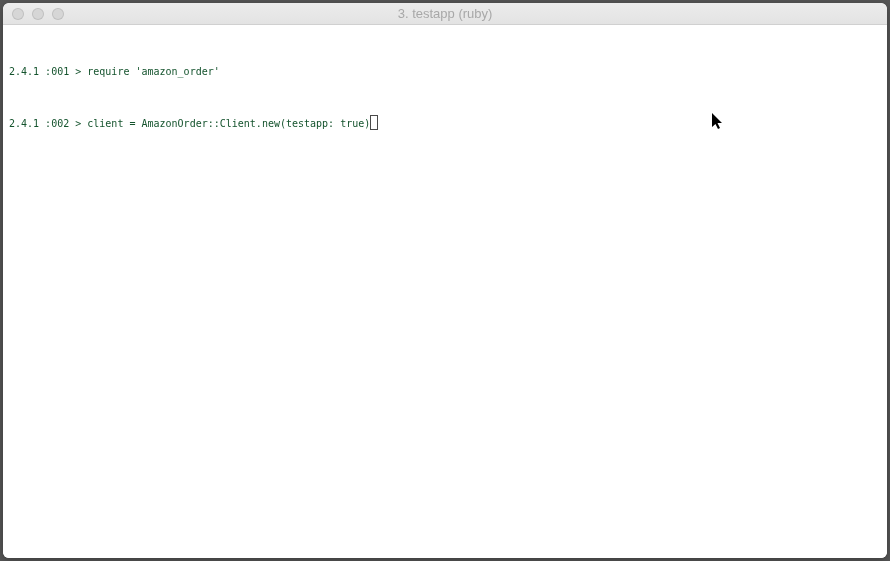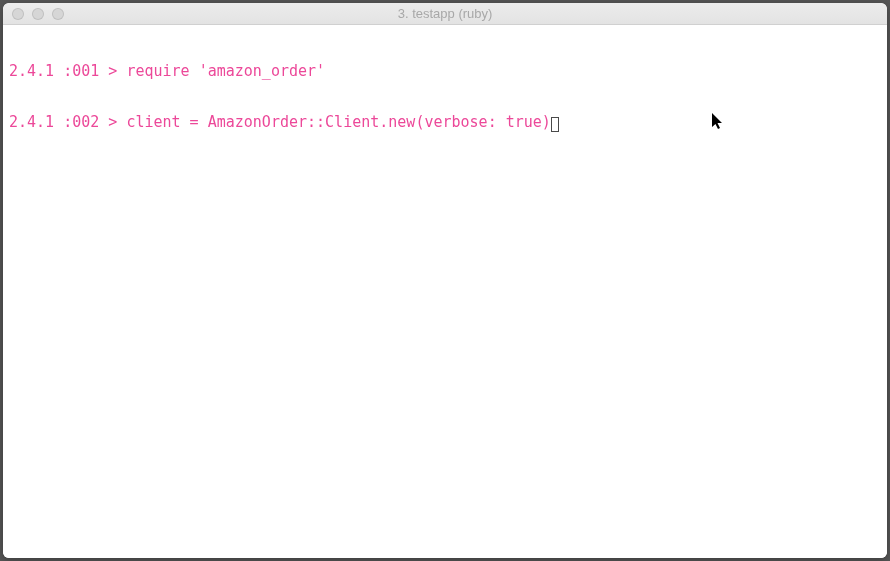--- a/index.html
+++ b/index.html
@@ -56,24 +56,24 @@
       right: 0;
       text-align: center;
       font-family: -apple-system, "Helvetica Neue", sans-serif;
       font-size: 13px;
       color: #a8a8a8;
       pointer-events: none;
     }
     .terminal {
       flex: 1;
       background: #ffffff;
-      color: #ec4899;
+      color: #14532d;
       padding: 4px 6px;
       font-family: "Menlo", "Monaco", "Consolas", monospace;
-      font-size: 15px;
+      font-size: 10px;
       line-height: 17px;
       white-space: pre;
       overflow: hidden;
       cursor: text;
     }
     .line {
       white-space: pre;
     }
     .cursor-box {
       display: inline-block;
@@ -99,19 +99,19 @@
   <div class="titlebar">
     <div class="traffic-lights">
       <div class="light"></div>
       <div class="light"></div>
       <div class="light"></div>
     </div>
     <div class="title">3. testapp (ruby)</div>
   </div>
   <div class="terminal">
     <div class="line"><span>2.4.1 :001 &gt; </span><span>require 'amazon_order'</span></div>
-    <div class="line"><span>2.4.1 :002 &gt; </span><span>client = AmazonOrder::Client.new(verbose: true)</span><span class="cursor-box"></span></div>
+    <div class="line"><span>2.4.1 :002 &gt; </span><span>client = AmazonOrder::Client.new(testapp: true)</span><span class="cursor-box"></span></div>
   </div>
 </div>
 
 <svg class="mouse-cursor" width="14" height="18" viewBox="0 0 14 18">
   <path d="M0,0 L0,14 L3.5,11 L6,16 L8,15 L5.5,10 L10,10 Z" fill="#000000"></path>
 </svg>
 
 </body></html>

